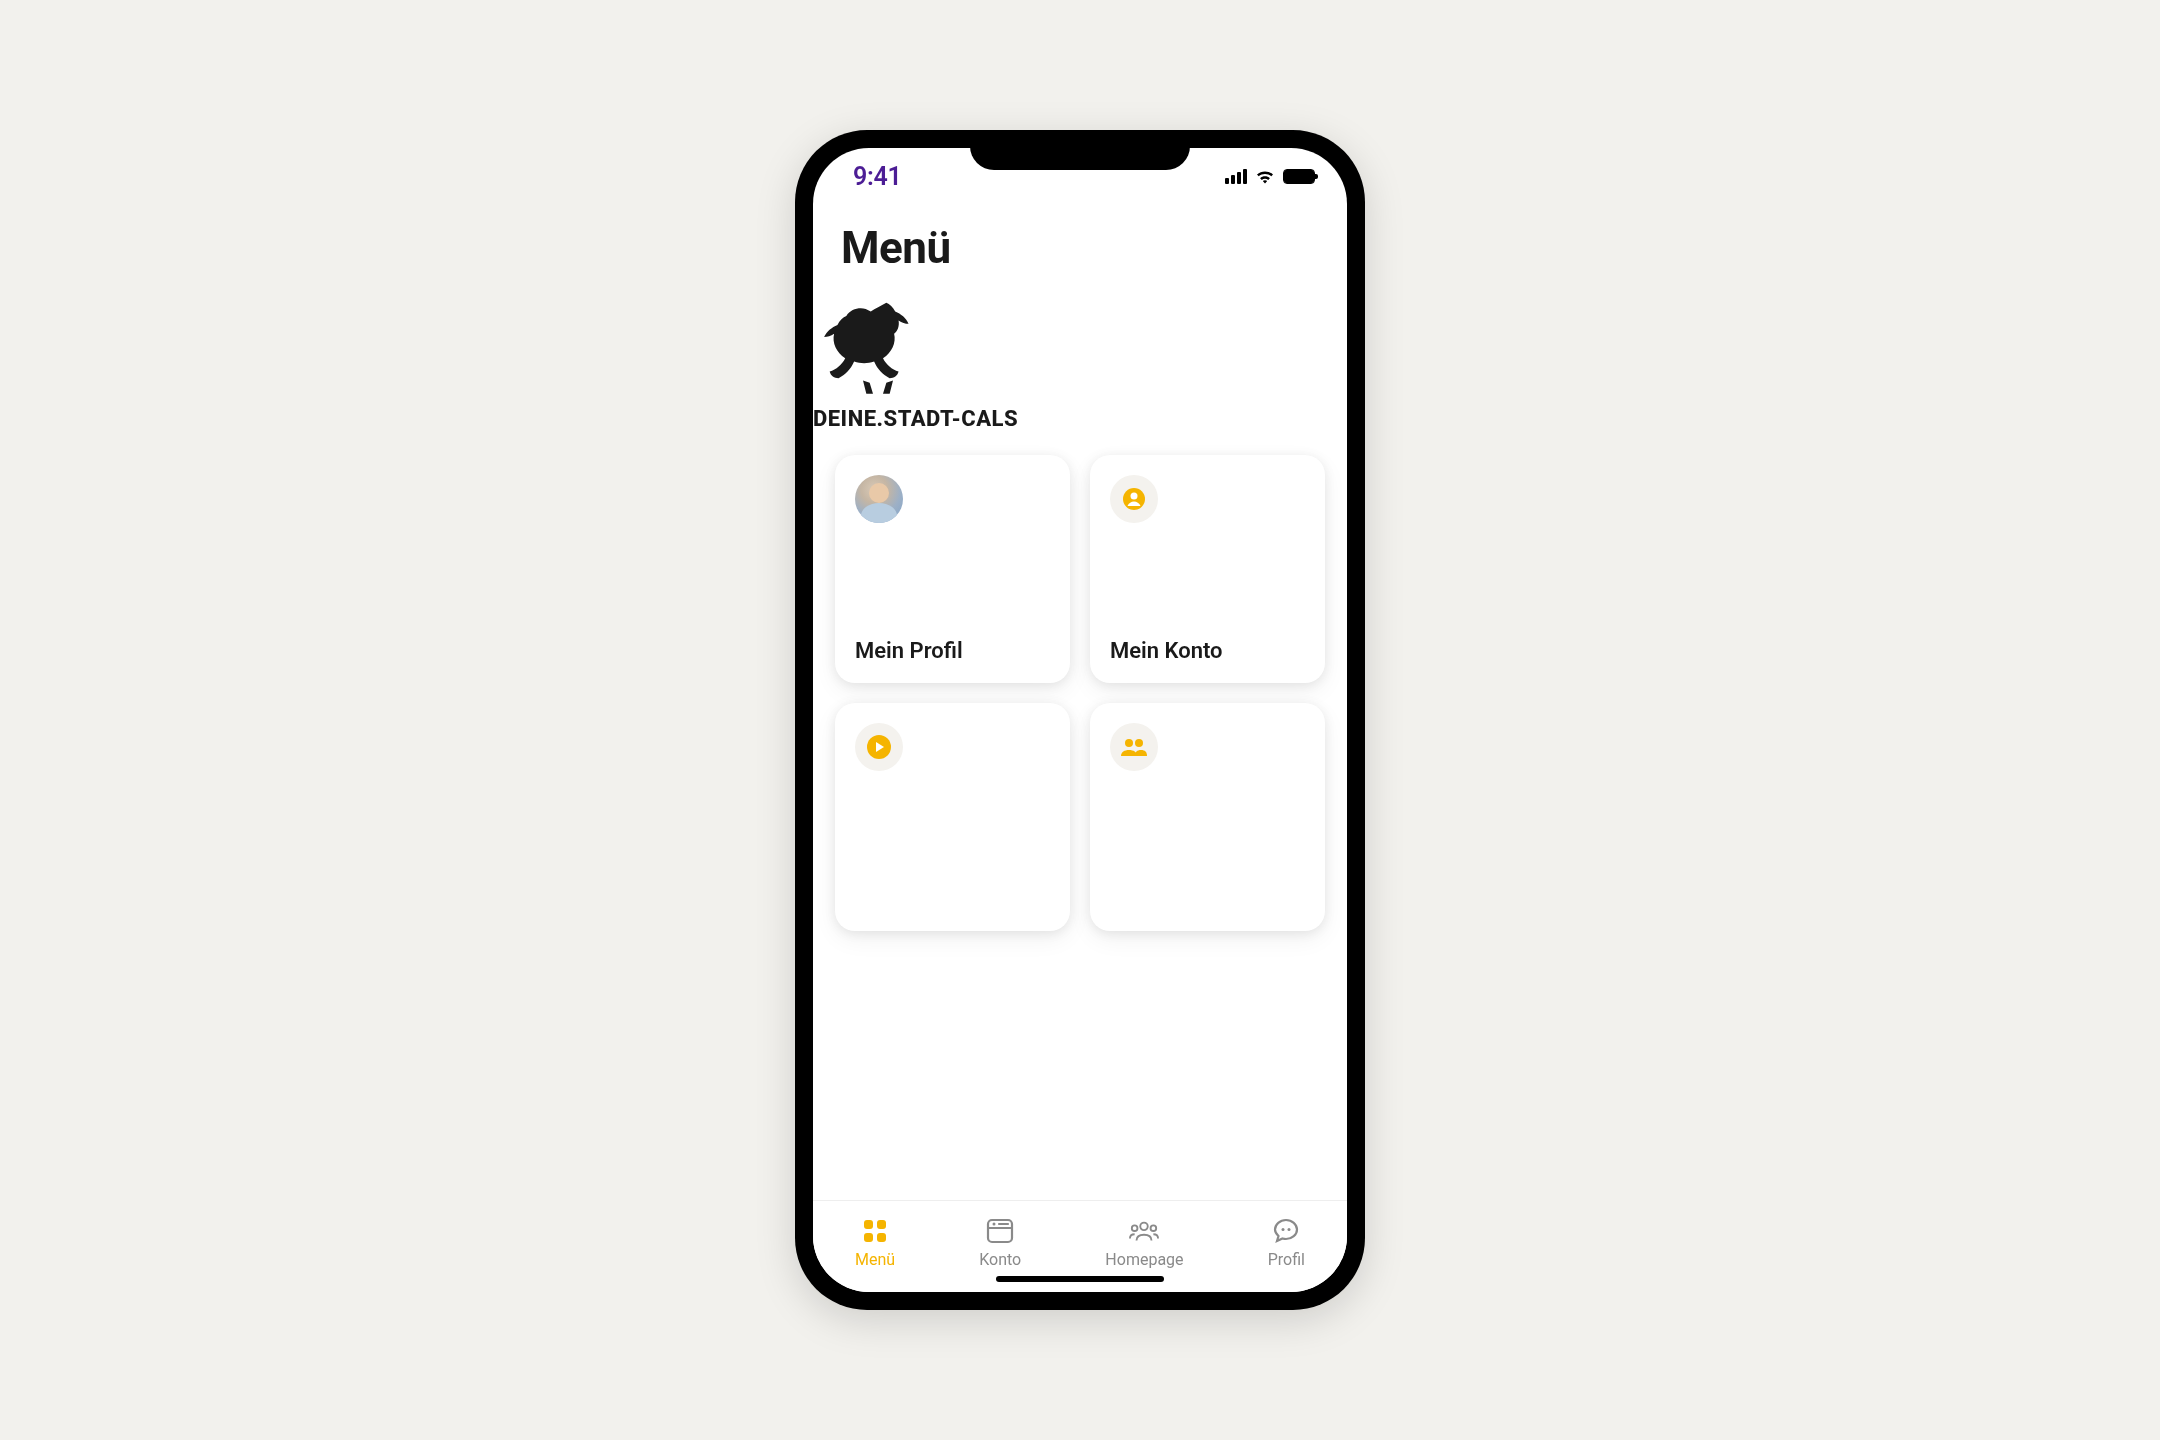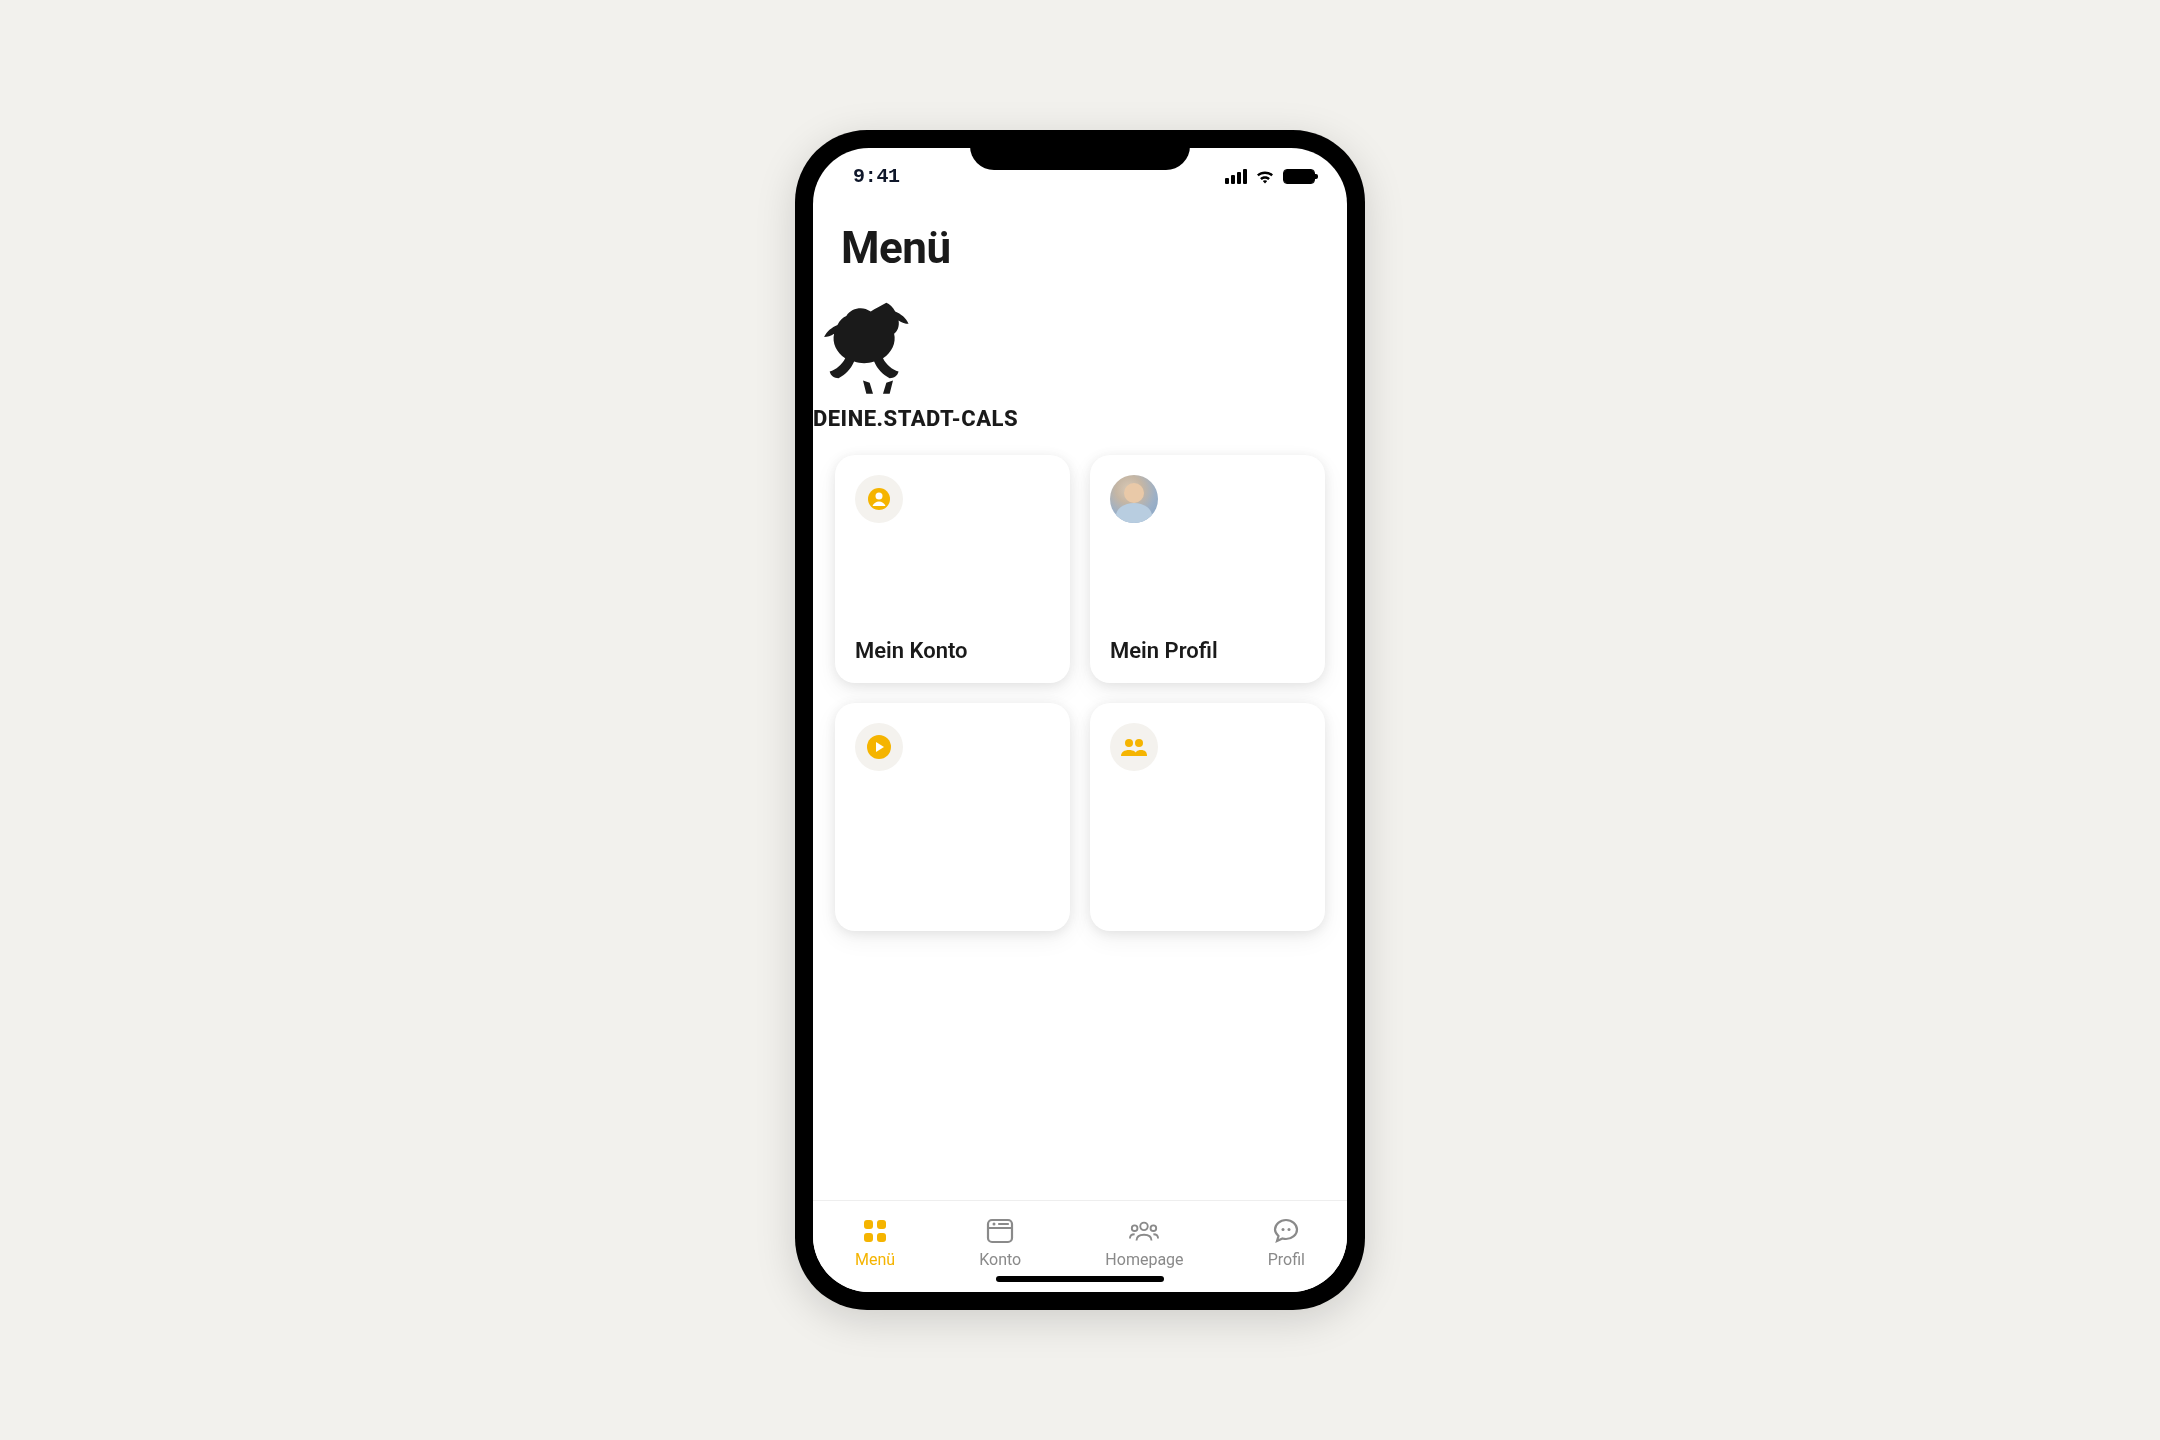--- a/index.html
+++ b/index.html
@@ -42,24 +42,23 @@
     border-bottom-left-radius: 24px;
     border-bottom-right-radius: 24px;
     z-index: 10;
   }
   .status-bar {
     height: 56px;
     display: flex;
     justify-content: space-between;
     align-items: center;
     padding: 0 32px 0 40px;
-    font-size: 20px;
+    font-size: 25px;
     font-weight: 600;
-    color: #0f172a;
-    font-family: Liberation Mono, monospace;
+    color: #4c1d95;
   }
   .status-bar .time { letter-spacing: -0.3px; }
   .status-right { display:flex; align-items:center; gap:7px; }
   .signal { display:flex; align-items:flex-end; gap:2px; }
   .signal span { width:4px; background:#000; border-radius:1px; display:block; }
   .signal span:nth-child(1){height:6px;}
   .signal span:nth-child(2){height:9px;}
   .signal span:nth-child(3){height:12px;}
   .signal span:nth-child(4){height:15px;}
   .battery {
@@ -213,33 +212,33 @@
       <div class="brand">
         <svg class="brand-logo" viewBox="0 0 100 90">
           <path fill="#1a1a1a" d="M62 6c3 1 6 4 8 8 5 2 10 6 12 11-3 0-6-1-9-3 1 5-1 10-4 12 2 8-2 17-10 22 3 6 8 10 14 12-1 4-4 6-8 6-6-3-11-8-14-15-6 2-12 2-18 0-3 7-8 12-14 15-4 0-7-2-8-6 6-2 11-6 14-12C17 51 13 42 15 34c-3 2-6 3-9 3 2-5 7-9 12-11 2-4 5-7 8-8 3-5 8-7 13-7 3 0 6 1 9 3 4-3 9-5 14-8zM44 88l-3-12 6 2 3 10h-6zm15 0l3-10 6-2-3 12h-6z"></path>
         </svg>
         <div class="brand-text">DEINE.STADT-CALS</div>
       </div>
 
       <div class="grid">
 
         <div class="card">
+          <div class="card-icon avatar"></div>
+          <div class="card-label">Mein Profil</div>
+        </div>
+
+        <div class="card">
           <div class="card-icon">
             <svg width="24" height="24" viewBox="0 0 24 24">
                 <circle cx="12" cy="12" r="11" fill="#f5b400"></circle>
                 <circle cx="12" cy="9" r="3.5" fill="#fff"></circle>
                 <path d="M5.5 19c1.2-3 3.8-4.5 6.5-4.5s5.3 1.5 6.5 4.5" fill="#fff"></path>
               </svg>
           </div>
           <div class="card-label">Mein Konto</div>
-        </div>
-
-        <div class="card">
-          <div class="card-icon avatar"></div>
-          <div class="card-label">Mein Profil</div>
         </div>
 
 
 
         <div class="card">
           <div class="card-icon">
             <svg width="26" height="26" viewBox="0 0 26 26">
                 <circle cx="13" cy="13" r="12" fill="#f5b400"></circle>
                 <path d="M10 8l8 5-8 5V8z" fill="#fff"></path>
               </svg>

